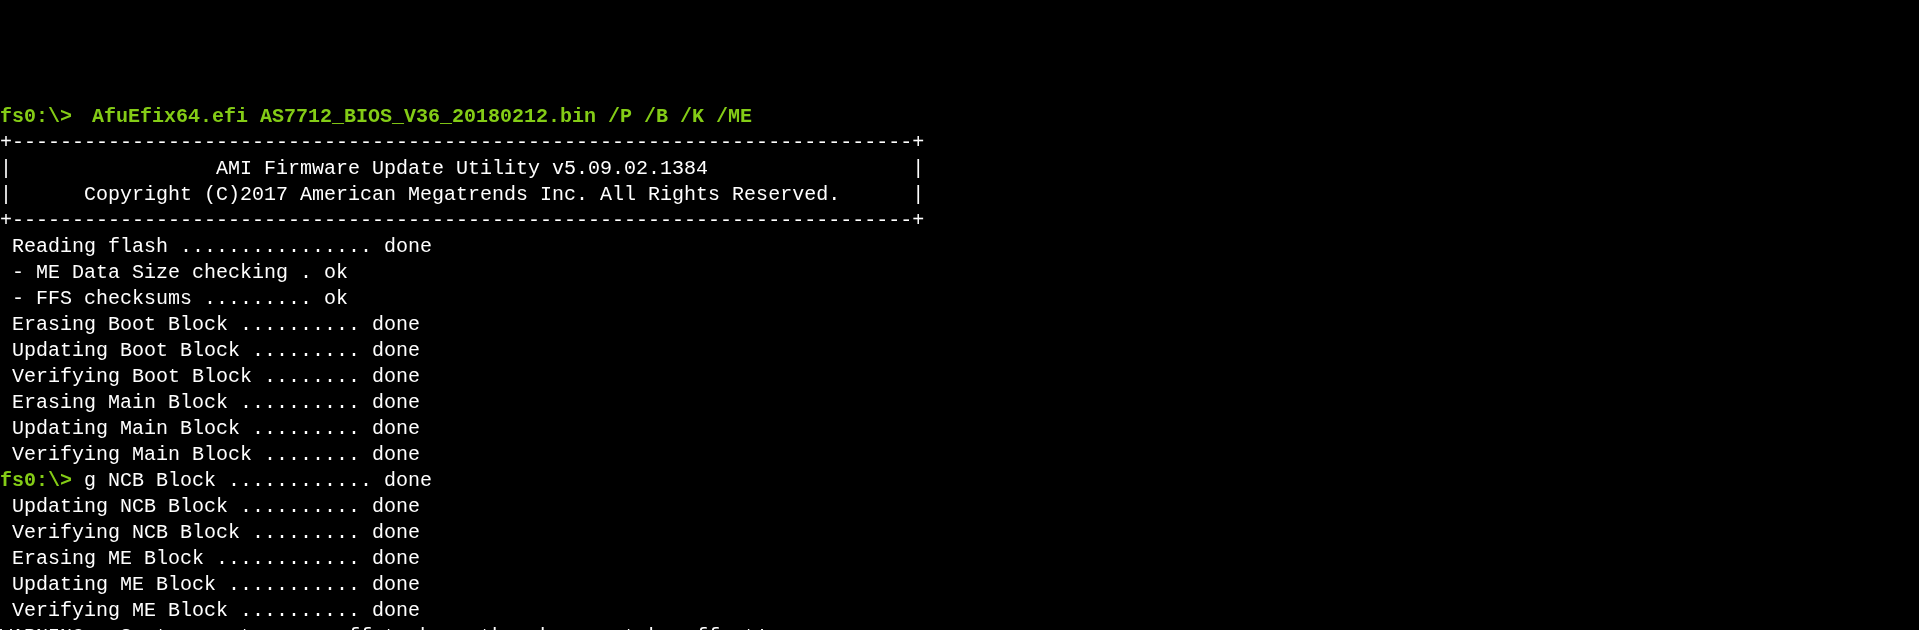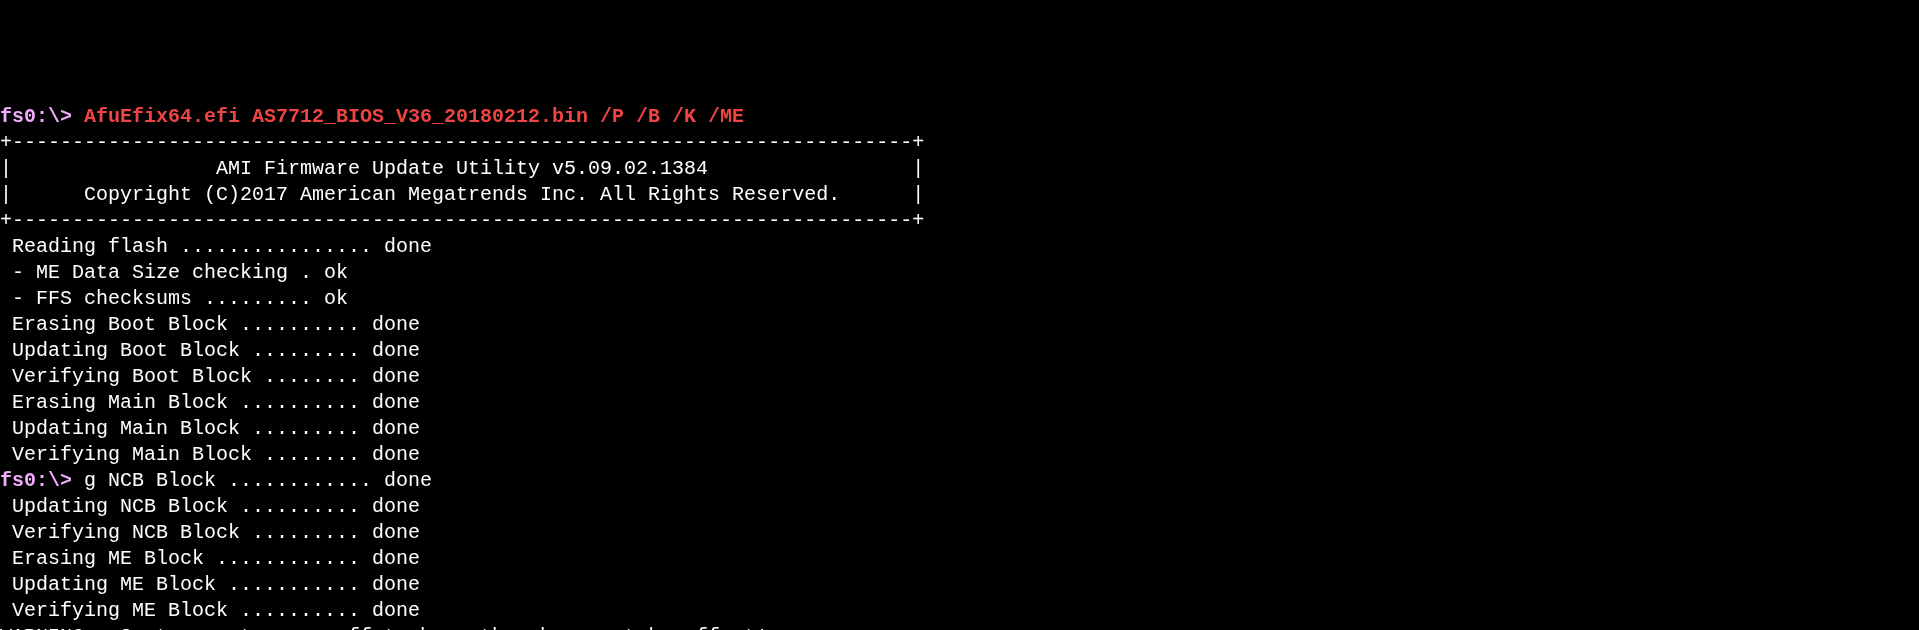--- a/index.html
+++ b/index.html
@@ -12,26 +12,27 @@
       font-family: 'Consolas', 'Courier New', monospace;
       font-size: 20px;
       line-height: 1.3;
       color: #ffffff;
       width: 1919px;
       height: 630px;
       overflow: hidden;
       white-space: pre;
     }
     .prompt {
-      color: #f0abfc;
+      color: #84cc16;
       font-weight: bold;
     }
     .command {
-      color: #ef4444;
+      color: #84cc16;
       font-weight: bold;
+      margin-left: 8px;
     }
     .white {
       color: #ffffff;
     }
     .line {
       display: block;
     }
   </style>
 </head>
 <body>

